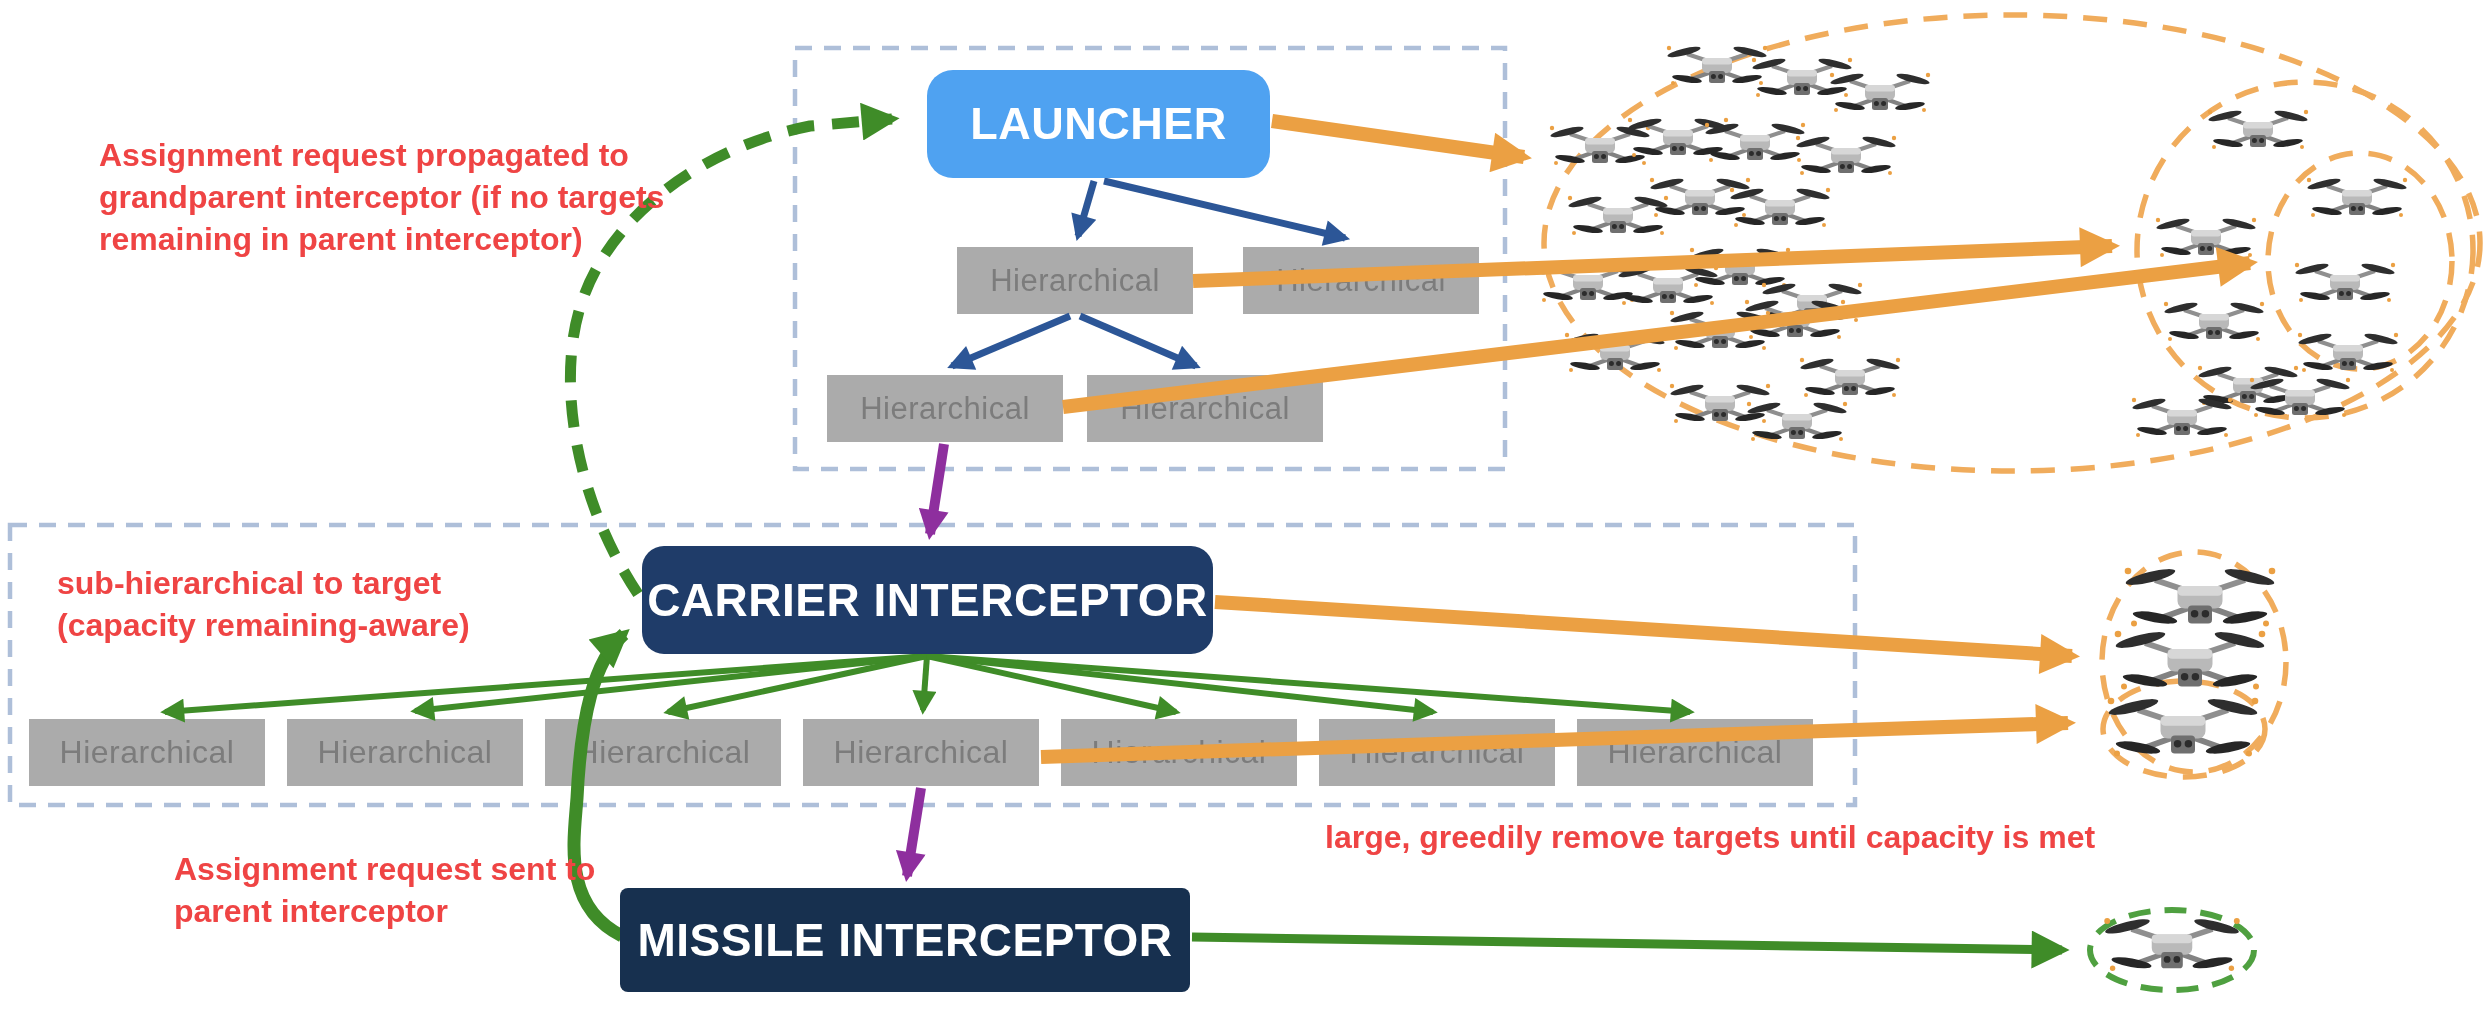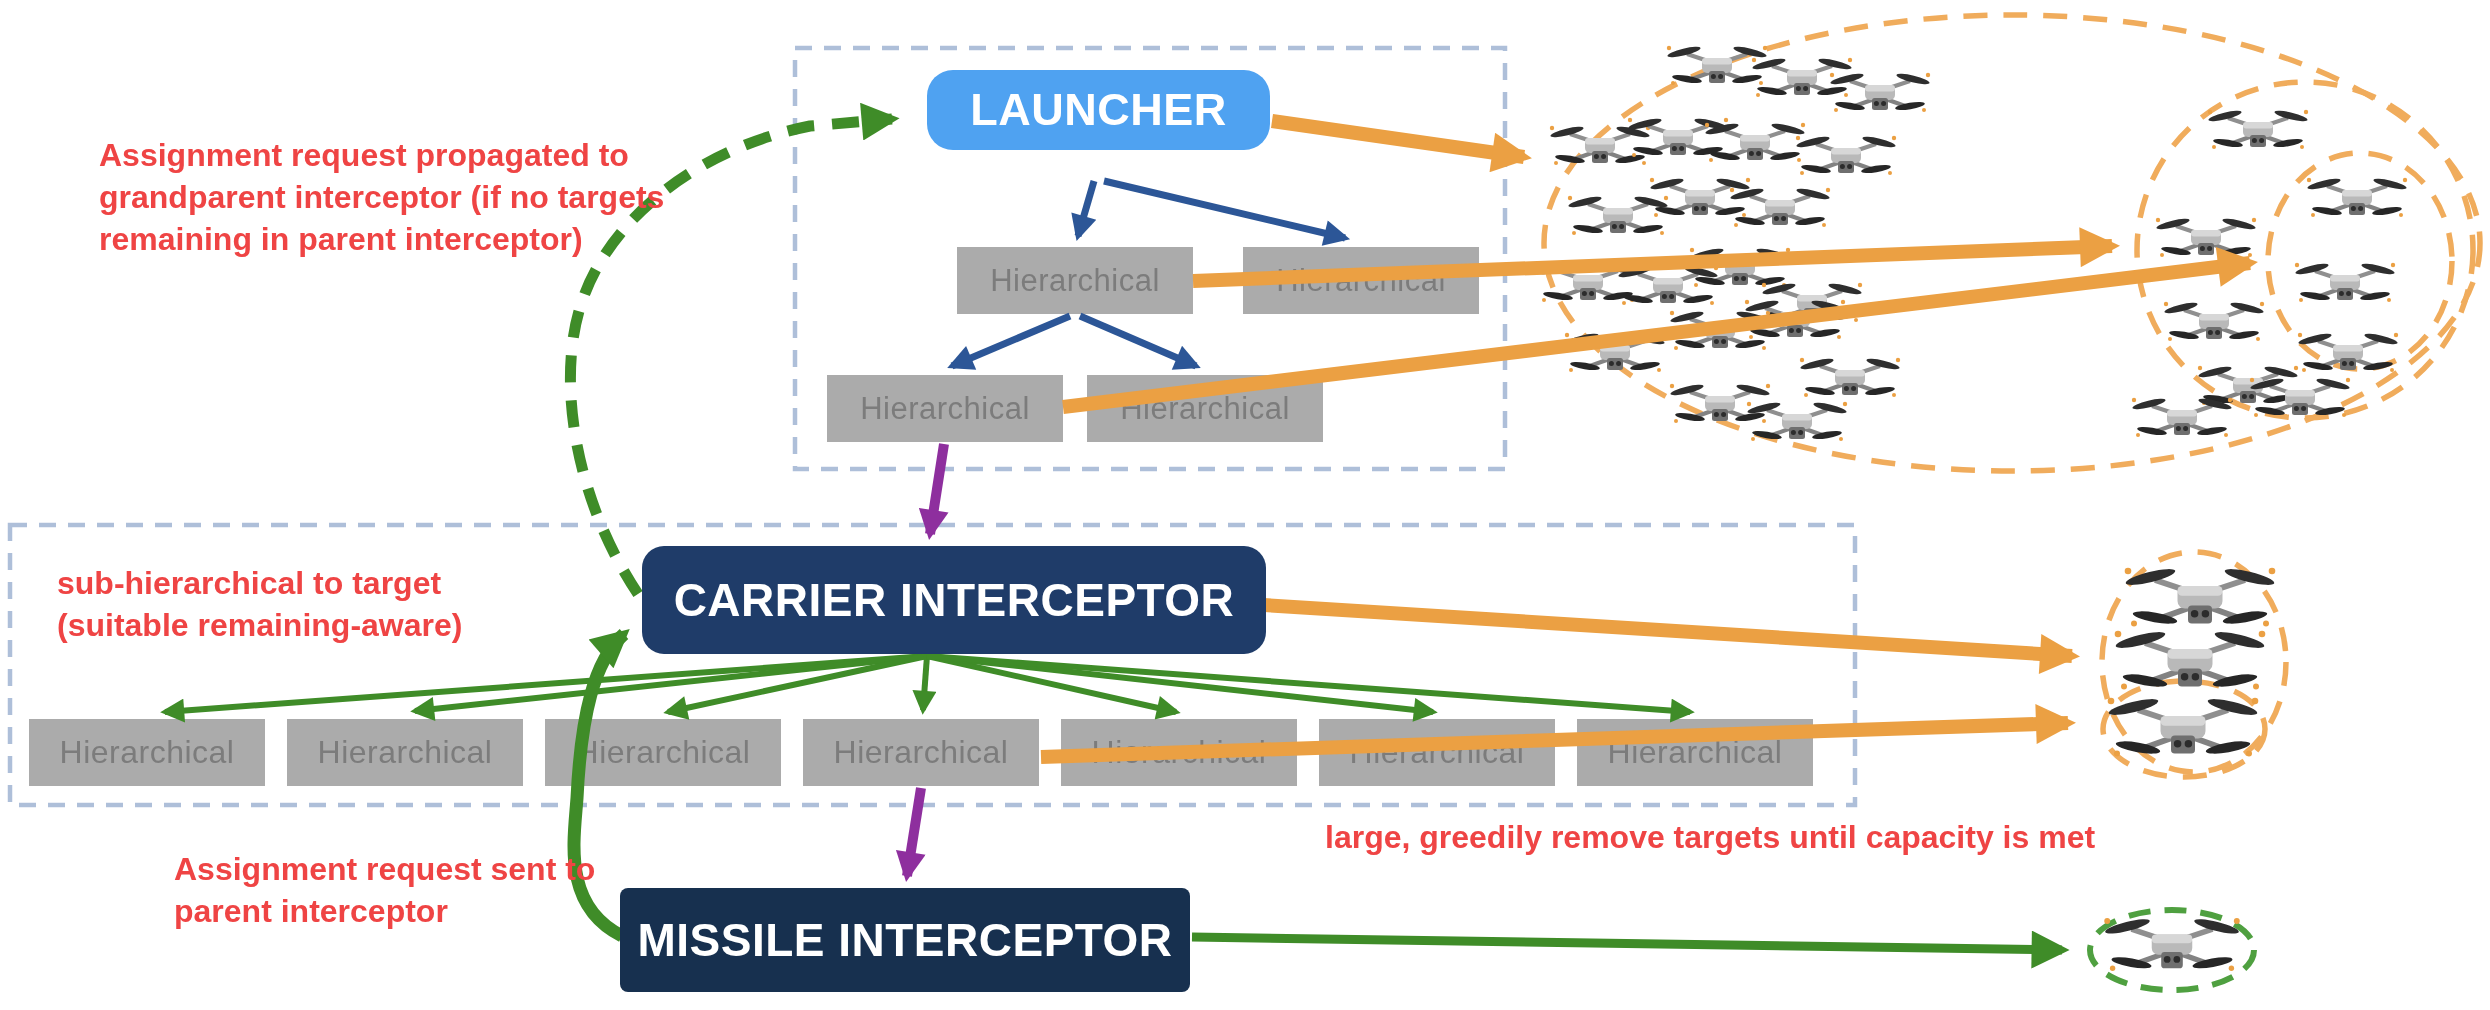--- a/index.html
+++ b/index.html
@@ -14,22 +14,22 @@
     position:absolute;z-index:2;background:#ABABAB;color:#7C7C7C;
     display:flex;align-items:center;justify-content:center;
     font-size:32px;font-weight:400;letter-spacing:0.5px;
   }
   .gbox.small{font-size:31px;}
   .bignode{
     position:absolute;z-index:4;color:#ffffff;font-weight:bold;
     display:flex;align-items:center;justify-content:center;
     letter-spacing:0.5px;
   }
-  #launcher-node{left:927px;top:70px;width:343px;height:80px;background:#4FA2F1;border-radius:26px;font-size:45px;}
-  #carrier-node{left:642px;top:546px;width:624px;height:108px;background:#1F3C69;border-radius:22px;font-size:46px;}
+  #launcher-node{left:927px;top:70px;width:343px;height:108px;background:#4FA2F1;border-radius:26px;font-size:45px;}
+  #carrier-node{left:642px;top:546px;width:571px;height:108px;background:#1F3C69;border-radius:22px;font-size:46px;}
   #missile-node{left:620px;top:888px;width:570px;height:104px;background:#17304F;border-radius:8px;font-size:46px;}
   .annot{
     position:absolute;z-index:5;color:#ef4444;font-size:32px;font-weight:bold;line-height:42px;
   }
   #annot-grandparent{left:99px;top:134px;}
   #annot-parent-finds{left:57px;top:562px;}
   #annot-sent-parent{left:174px;top:848px;}
   #annot-too-large{left:1325px;top:816px;}
 </style>
 </head>
@@ -187,21 +187,21 @@
   <div class="bignode" id="carrier-node">CARRIER INTERCEPTOR</div>
   <div class="bignode" id="missile-node">MISSILE INTERCEPTOR</div>
 
   <div class="annot" id="annot-grandparent">
     <div>Assignment request propagated to</div>
     <div>grandparent interceptor (if no targets</div>
     <div>remaining in parent interceptor)</div>
   </div>
   <div class="annot" id="annot-parent-finds">
     <div>sub-hierarchical to target</div>
-    <div>(suitable remaining-aware)</div>
+    <div>(capacity remaining-aware)</div>
   </div>
   <div class="annot" id="annot-sent-parent">
     <div>Assignment request sent to</div>
     <div>parent interceptor</div>
   </div>
   <div class="annot" id="annot-too-large">
     <div>large, greedily remove targets until capacity is met</div>
   </div>
 
 </div>

